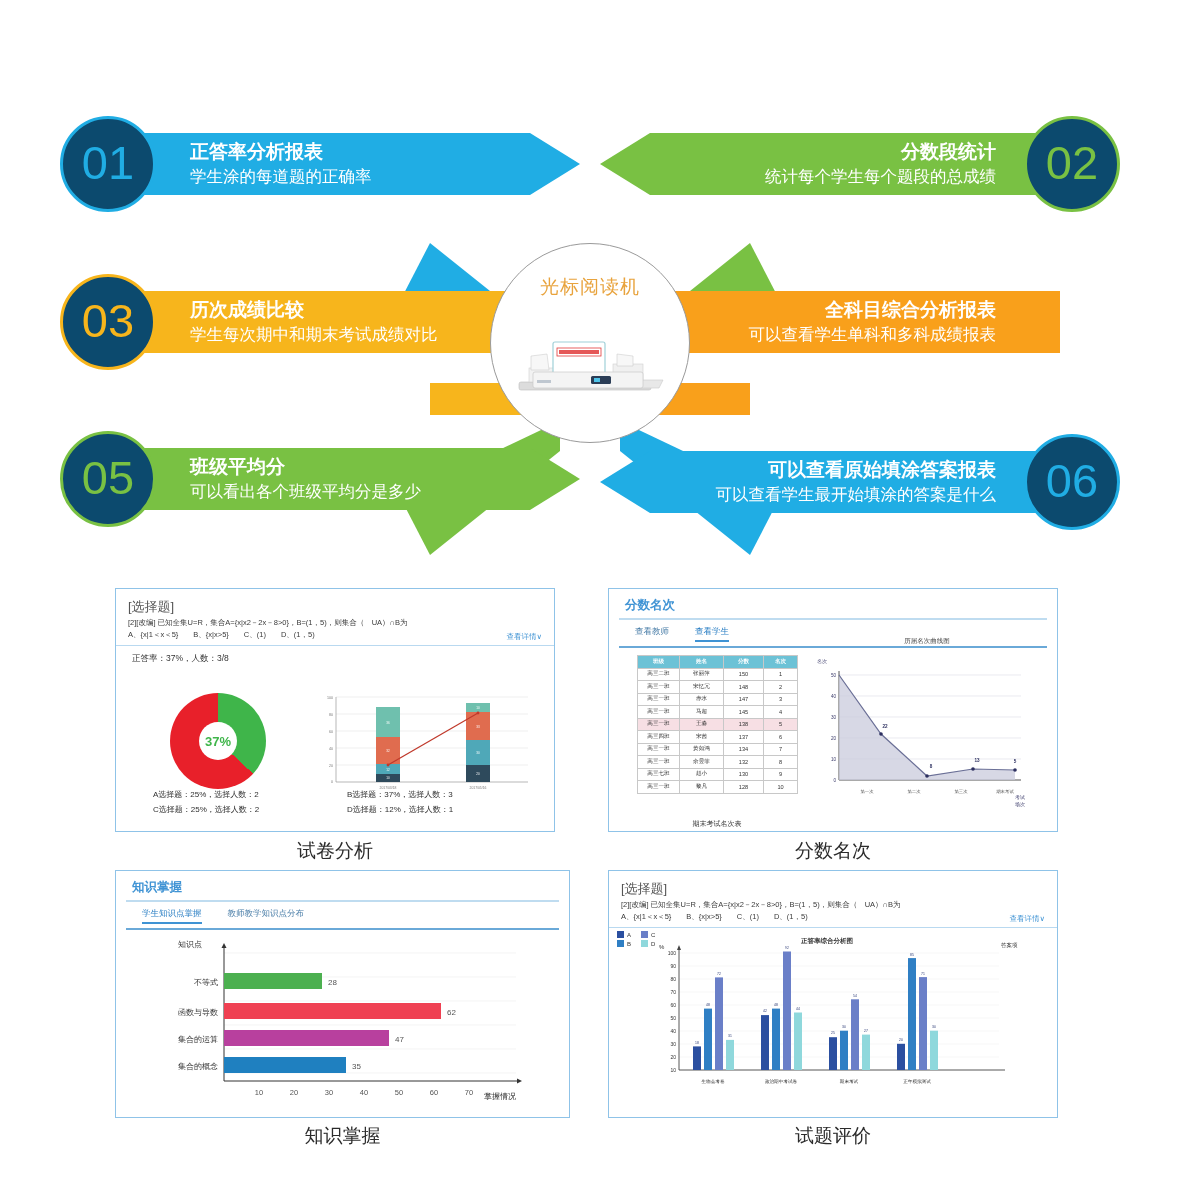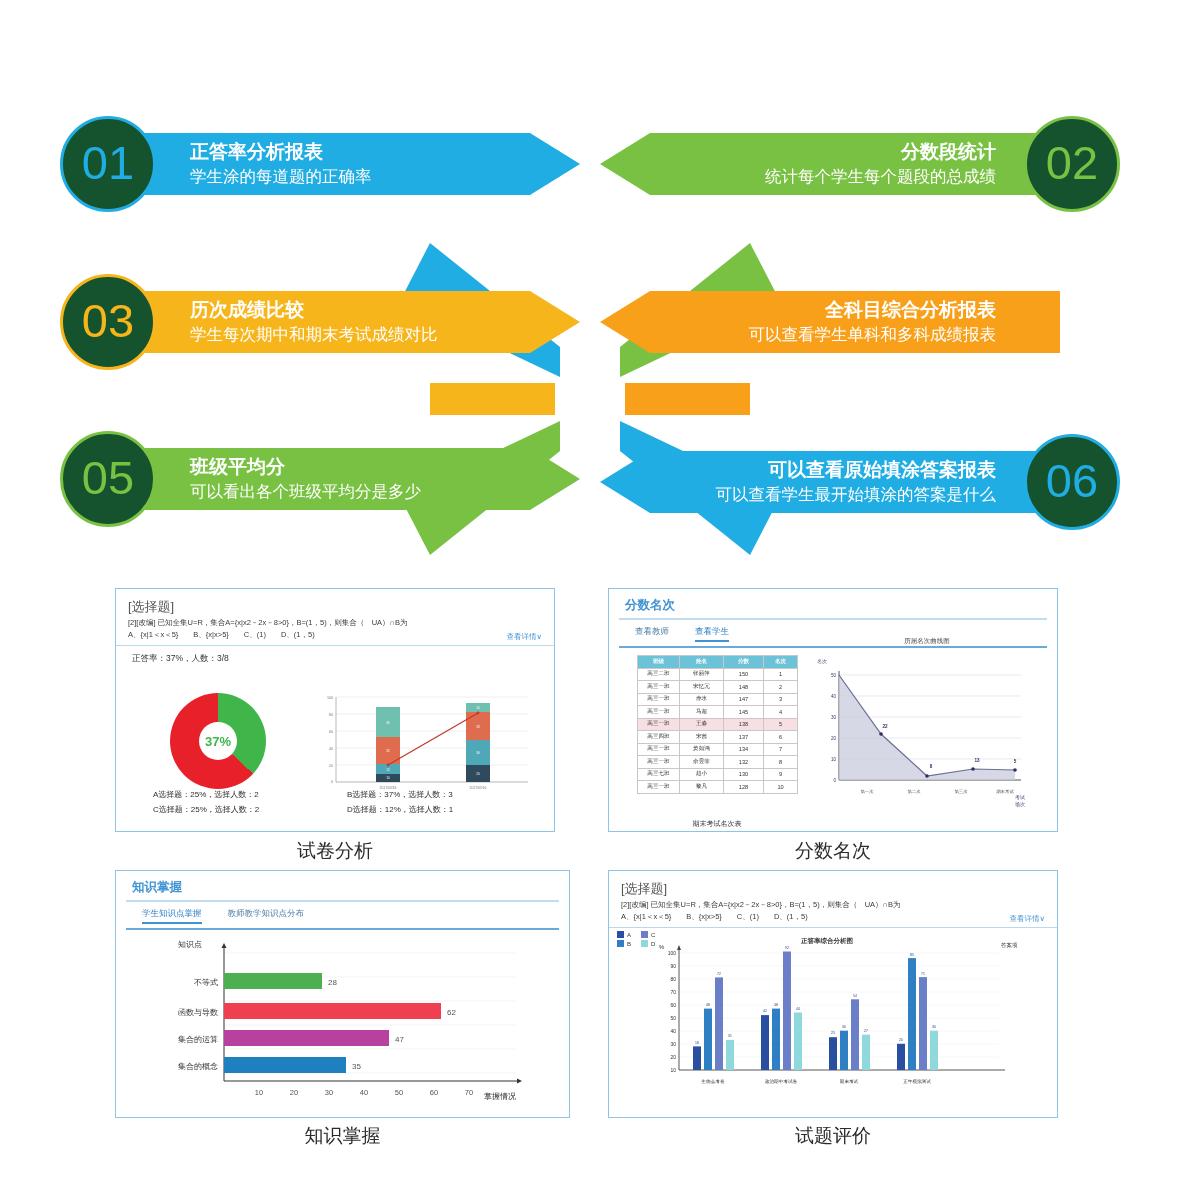--- a/index.html
+++ b/index.html
@@ -25,21 +25,21 @@
   .ray { position: absolute; }
 
   
   .row { position: absolute; height: 78px; }
   .row-left  { left: 60px;  width: 520px; }
   .row-right { left: 600px; width: 520px; }
 
   .num-circle {
     position: absolute; top: 50%; transform: translateY(-50%);
     width: 96px; height: 96px; border-radius: 50%;
-    background: #14532d; border: 3px solid currentColor;
+    background: #0c4a6e; border: 3px solid currentColor;
     display: flex; align-items: center; justify-content: center;
     font-size: 47px; font-weight: 300; line-height: 1;
     z-index: 3;
   }
   .num-circle span { display:block; margin-top:-3px; }
   .row-left  .num-circle { left: 0; }
   .row-right .num-circle { right: 0; }
 
   .banner {
     position: absolute; top: 8px; height: 62px;
@@ -219,20 +219,38 @@
       <div class="banner" style="background:#20ade4;">
         <div class="b-title">可以查看原始填涂答案报表</div>
         <div class="b-desc">可以查看学生最开始填涂的答案是什么</div>
       </div>
       <div class="num-circle" style="color:#20ade4;">
         <span>06</span>
       </div>
     </div>
   </div>
 
+  <div class="center-circle">
+    <div class="center-label">光标阅读机</div>
+    <svg class="scanner" viewBox="0 0 156 72">
+      <rect x="6" y="52" width="132" height="8" rx="2" fill="#dcdcdc" stroke="#bdbdbd" stroke-width="0.6"></rect>
+      <polygon points="92,50 150,50 146,58 92,58" fill="#e8e8e8" stroke="#c9c9c9" stroke-width="0.6"></polygon>
+      <rect x="16" y="38" width="36" height="14" fill="#f2f2f2" stroke="#cfcfcf" stroke-width="0.6"></rect>
+      <polygon points="18,26 34,24 36,40 18,40" fill="#f7f7f7" stroke="#cfcfcf" stroke-width="0.6"></polygon>
+      <rect x="100" y="34" width="30" height="16" fill="#f0f0f0" stroke="#cfcfcf" stroke-width="0.6"></rect>
+      <polygon points="104,24 120,26 120,36 104,36" fill="#f7f7f7" stroke="#cfcfcf" stroke-width="0.6"></polygon>
+      <rect x="40" y="12" width="52" height="34" rx="2" fill="#ffffff" stroke="#9fd0d8" stroke-width="1.2"></rect>
+      <rect x="44" y="18" width="44" height="8" fill="#ffffff" stroke="#e03a3a" stroke-width="0.8"></rect>
+      <rect x="46" y="20" width="40" height="4" fill="#e03a3a" opacity="0.85"></rect>
+      <rect x="20" y="42" width="110" height="16" rx="2" fill="#f4f4f4" stroke="#c9c9c9" stroke-width="0.7"></rect>
+      <rect x="78" y="46" width="20" height="8" rx="1.5" fill="#2b3d56"></rect>
+      <rect x="81" y="48" width="6" height="4" fill="#4fc3e8"></rect>
+      <rect x="24" y="50" width="14" height="3" fill="#bfc7d0"></rect>
+    </svg>
+  </div>
 
   <div class="panels">
 
     <div class="panel p1">
       <div class="qblock">
         <div class="q-tag">[选择题]</div>
         <div class="q-line">[2][改编] 已知全集U=R，集合A={x|x2－2x－8&gt;0}，B=(1，5)，则集合（　UA）∩B为</div>
         <div class="q-line">A、{x|1＜x＜5}　　B、{x|x&gt;5}　　C、(1)　　D、(1，5)</div>
         <div class="q-more">查看详情∨</div>
       </div>

